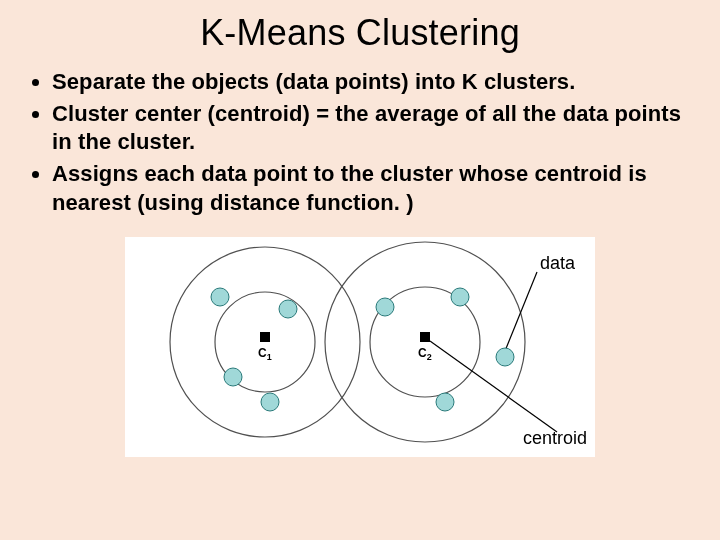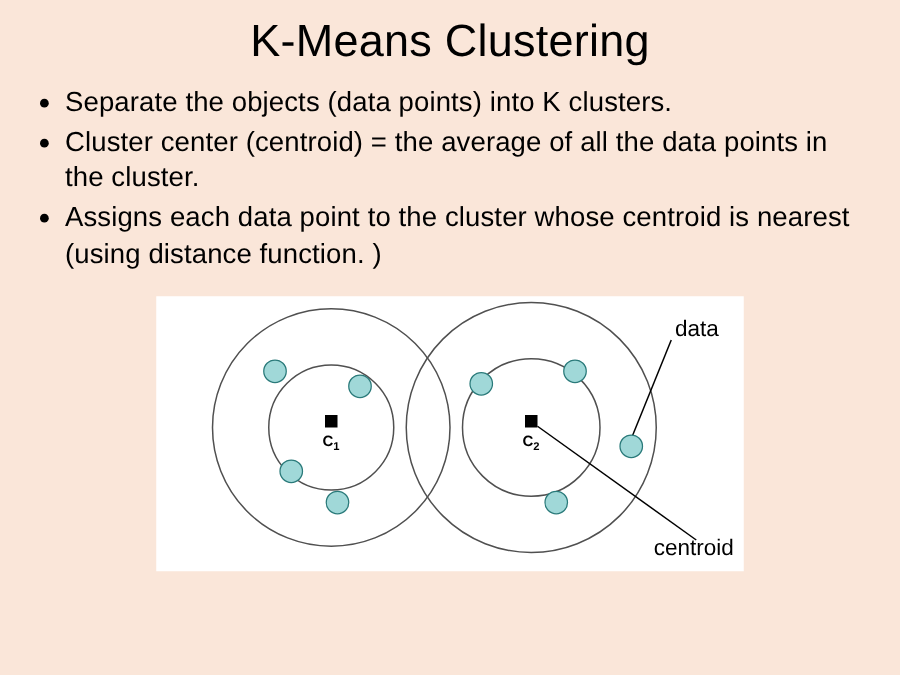--- a/index.html
+++ b/index.html
@@ -25,20 +25,21 @@
     font-weight: 400;
     margin: 4px 0 14px 0;
     letter-spacing: 0.2px;
   }
   ul.bullets {
     margin: 0 0 0 6px;
     padding: 0 0 0 24px;
     list-style: disc;
     font-size: 22px;
     line-height: 1.28;
+    font-weight: bold;
   }
   ul.bullets li {
     margin-bottom: 4px;
     letter-spacing: .1px;
   }
   .figure-wrap {
     display: flex;
     justify-content: center;
     margin-top: 20px;
   }

